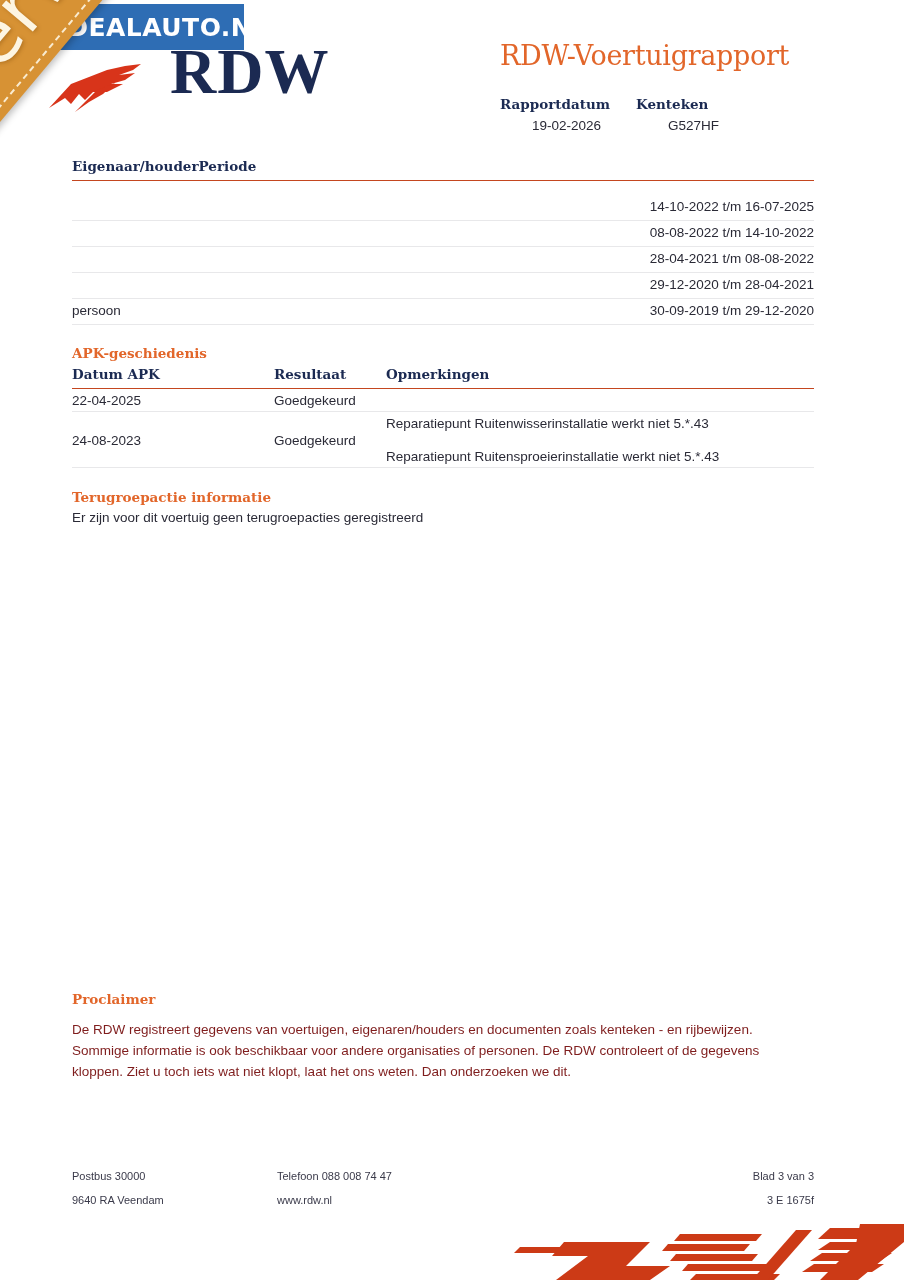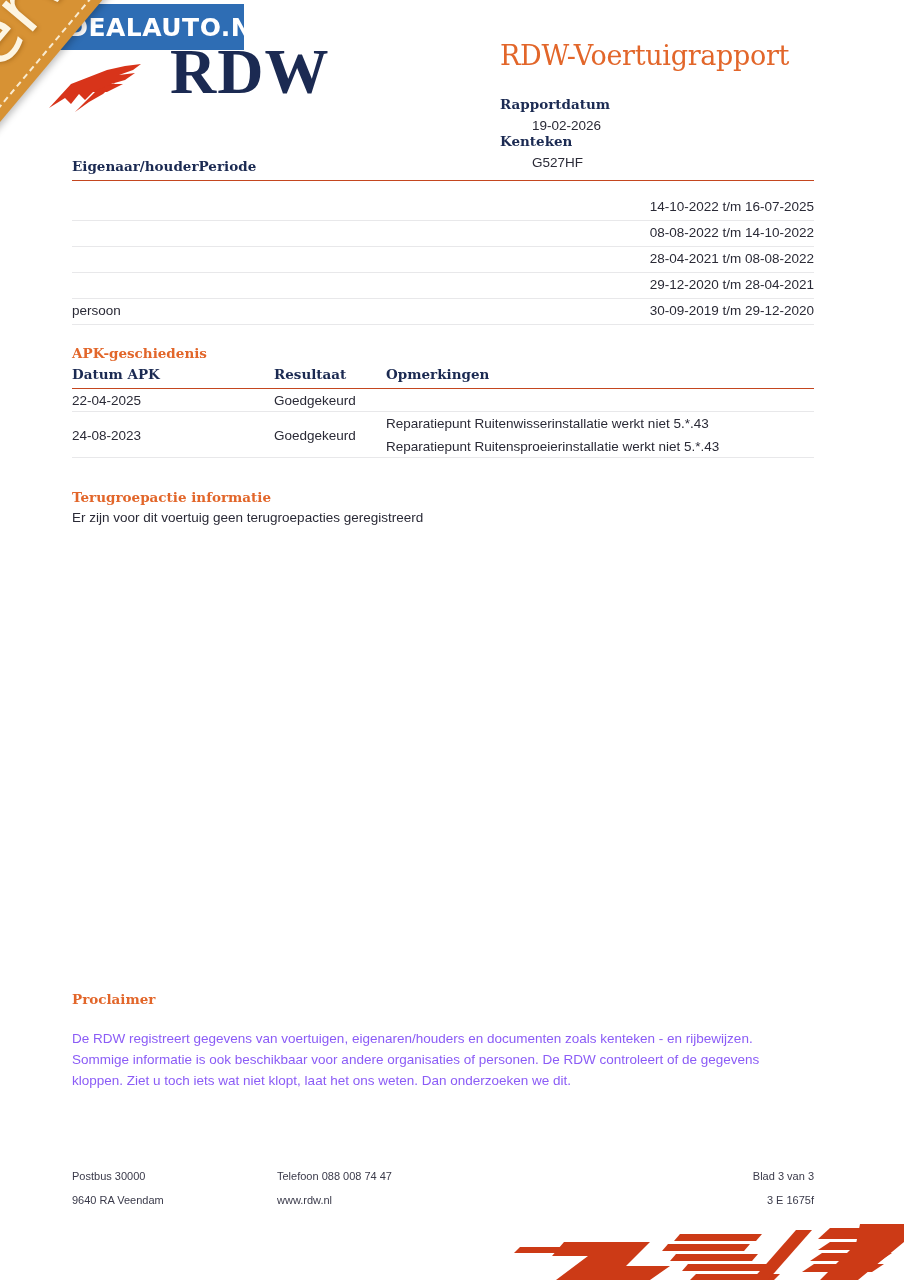--- a/index.html
+++ b/index.html
@@ -53,21 +53,20 @@
     font-size: 27px;
     color: #e2662a;
     letter-spacing: -0.3px;
     white-space: nowrap;
   }
   .meta-row {
     position: absolute;
     left: 500px;
     top: 96px;
     display: flex;
-    flex-direction: column;
   }
   .meta-col { width: 136px; }
   .meta-label {
     font-family: "DejaVu Serif", serif;
     font-weight: bold;
     font-size: 13.5px;
     color: #1b2a52;
     margin-bottom: 6px;
   }
   .meta-value {
@@ -134,43 +133,42 @@
     font-size: 13.5px;
     color: #2a2a36;
     padding: 4px 0 3px 0;
     border-bottom: 1px solid #e8e8ea;
     align-items: center;
   }
   .c-date { width: 202px; flex: none; }
   .c-result { width: 112px; flex: none; }
   .c-remarks { flex: 1; }
   .remark-line { display: block; }
-  .remark-line + .remark-line { margin-top: 8px; }
+  .remark-line + .remark-line { margin-top: 18px; }
 
   
   #recall-title { left: 72px; top: 489px; }
   .recall-text {
     position: absolute;
     left: 72px;
     top: 510px;
     font-size: 13.5px;
     color: #2a2a36;
   }
 
   
   #proclaimer-title { left: 72px; top: 991px; }
   .proclaimer-body {
     position: absolute;
     left: 72px;
     top: 1019px;
     width: 700px;
     font-size: 13.5px;
     line-height: 21px;
-    color: #8b5cf6;
-    margin-top: 9px;
+    color: #7f1d1d;
   }
 
   
   .footer {
     position: absolute;
     left: 72px;
     top: 1170px;
     width: 742px;
     font-size: 11px;
     color: #3a3a4a;

